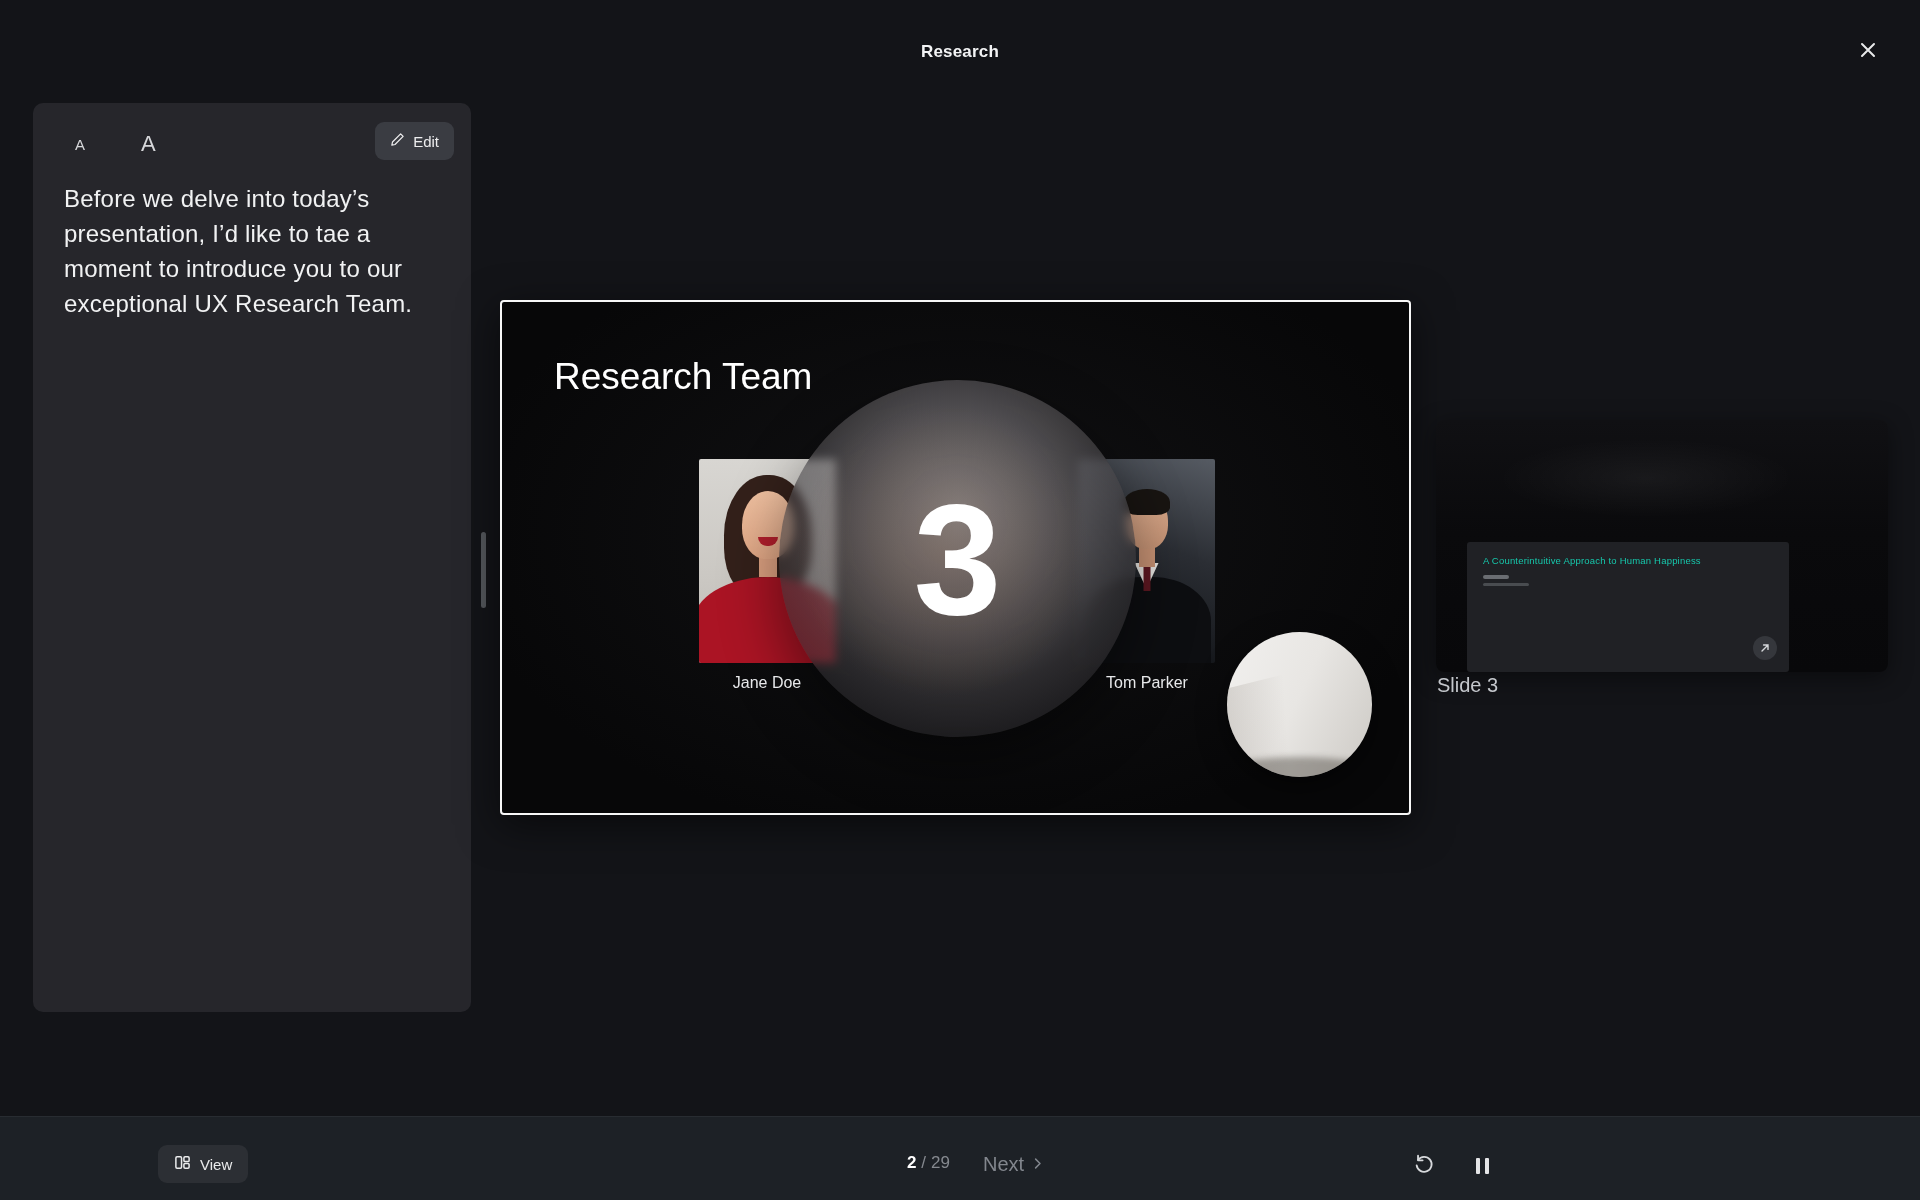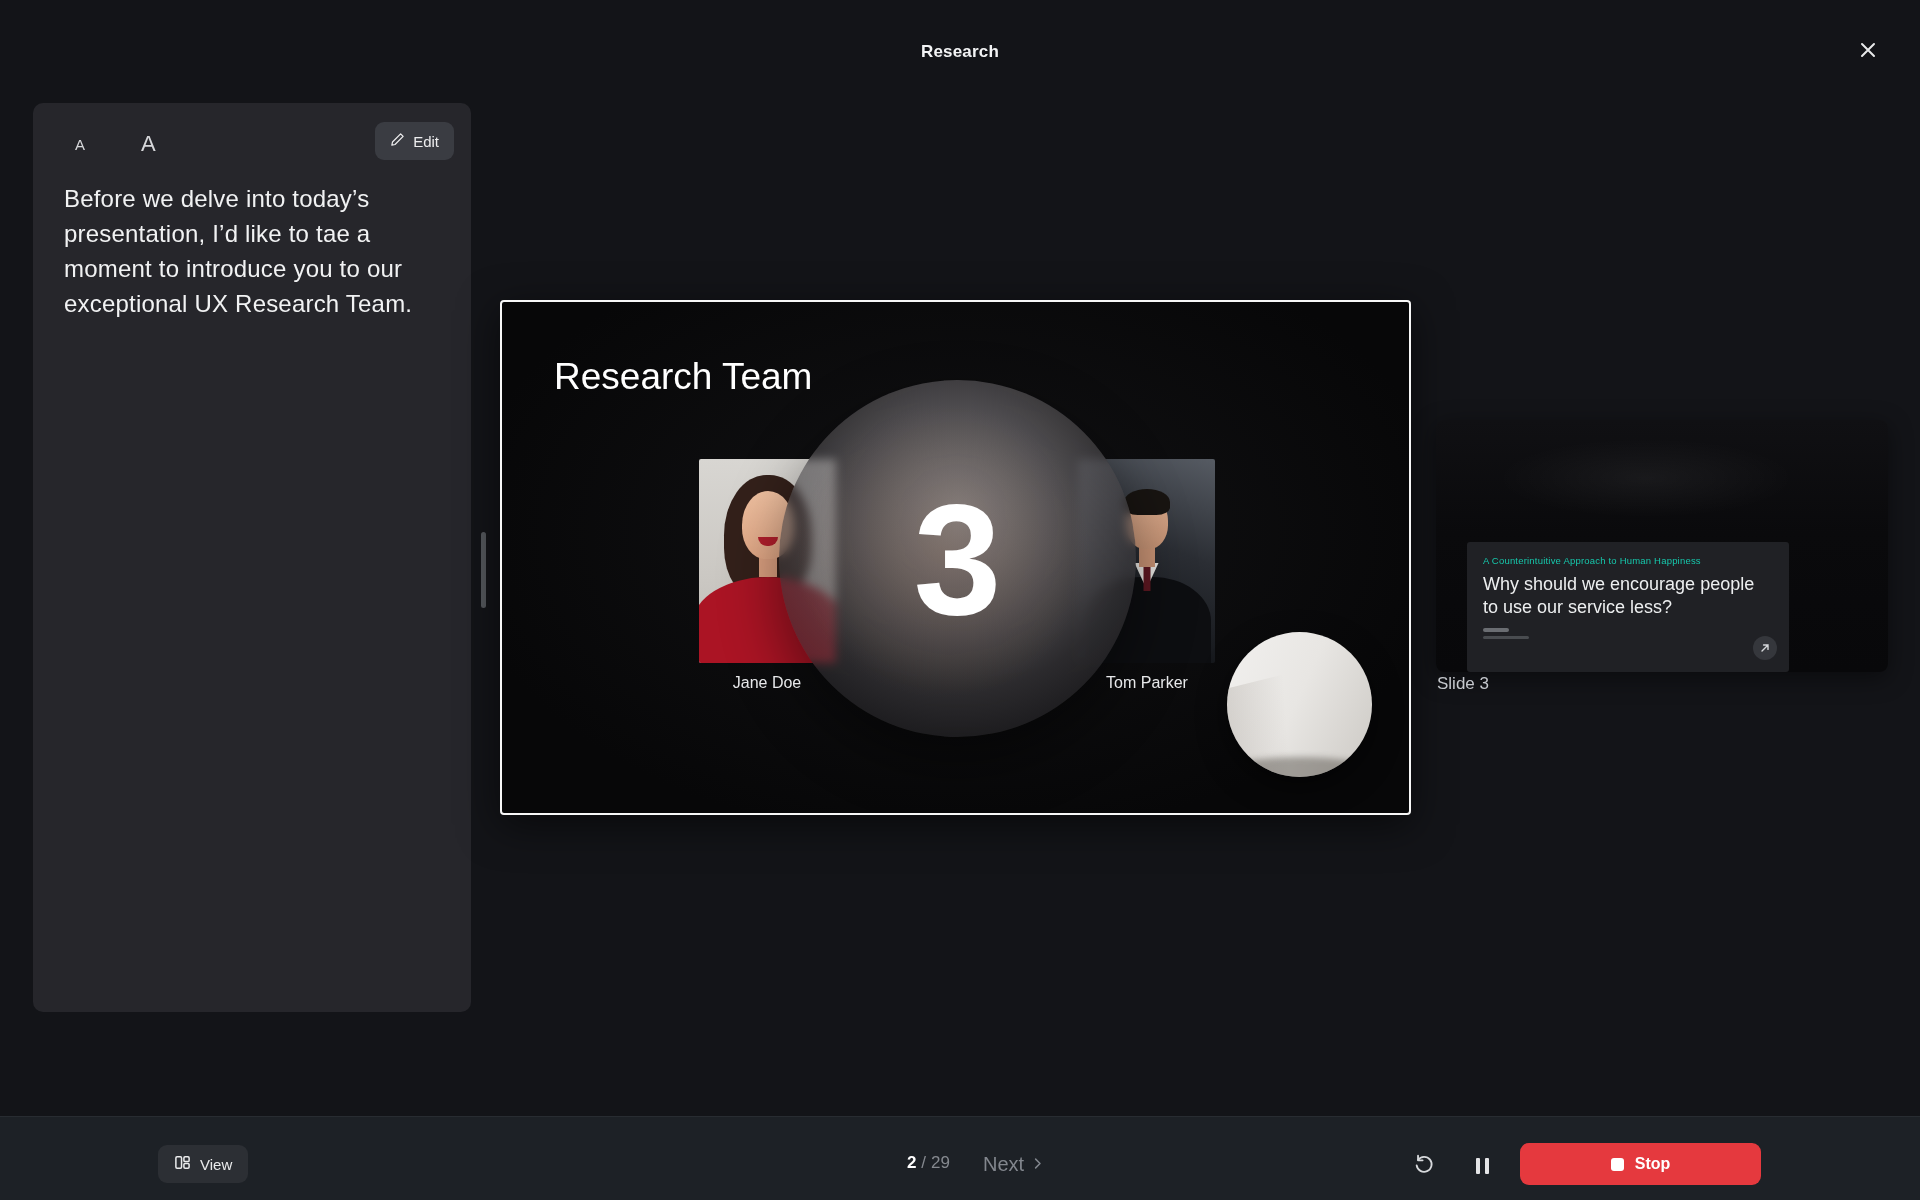--- a/index.html
+++ b/index.html
@@ -77,21 +77,21 @@
   .thumb::before { content:""; position:absolute; left:60px; top:18px; width:300px; height:80px;
     background:radial-gradient(ellipse, rgba(255,255,255,.05), rgba(255,255,255,0) 70%); }
   .thumb-card { position:absolute; left:31px; top:122px; width:322px; height:130px;
     background:#202125; border-radius:3px; padding:13px 16px; }
   .thumb-eyebrow { font-size:9.5px; color:#16c7ab; letter-spacing:.2px; margin-bottom:7px; }
   .thumb-question { font-size:18px; line-height:23px; color:#edeff0; width:272px; font-weight:400; }
   .thumb-meta-1 { width:26px; height:4px; background:#6a6d72; border-radius:2px; margin-top:9px; }
   .thumb-meta-2 { width:46px; height:3px; background:#494c50; border-radius:2px; margin-top:4px; }
   .thumb-share { position:absolute; right:12px; bottom:12px; width:24px; height:24px; border-radius:50%;
     background:#35373c; display:flex; align-items:center; justify-content:center; }
-  .thumb-caption { position:absolute; left:1437px; top:674px; font-size:17px; color:#c4c7cc; }
+  .thumb-caption { position:absolute; left:1437px; top:674px; font-size:20px; color:#c4c7cc; }
 
   
   .footer { position:absolute; left:0; top:1116px; width:1920px; height:84px;
     background:#1d2126; border-top:1px solid rgba(255,255,255,.05); }
   .view-btn { position:absolute; left:158px; top:28px; height:38px; padding:0 16px;
     background:#2c2f34; border-radius:9px; display:flex; align-items:center; gap:9px;
     font-size:15px; color:#eaebec; cursor:pointer; }
   .page-indicator { position:absolute; left:855px; top:36px; width:95px; text-align:right; font-size:17px; }
   .page-current { color:#ffffff; font-weight:700; }
   .page-sep { color:#85898f; margin:0 5px; font-weight:400; }
@@ -166,21 +166,20 @@
 
     <div class="member-name name-jane">Jane Doe</div>
     <div class="member-name name-tom">Tom Parker</div>
 
     <div class="webcam"></div>
   </div>
 
   <div class="thumb">
     <div class="thumb-card">
       <div class="thumb-eyebrow">A Counterintuitive Approach to Human Happiness</div>
-      <div class="thumb-question">Why should we encourage people to use our service less?</div>
       <div class="thumb-meta-1"></div>
       <div class="thumb-meta-2"></div>
       <div class="thumb-share">
         <svg width="10" height="10" viewBox="0 0 10 10">
             <path d="M2 8 L8 2 M3.6 2 H8 V6.4" stroke="#d6d8db" stroke-width="1.4" fill="none" stroke-linecap="round"></path>
           </svg>
       </div>
     </div>
   </div>
   <div class="thumb-caption">Slide 3</div>
@@ -217,19 +216,15 @@
           <polyline points="5.5,3 5.5,8 10.5,8" fill="none" stroke-linejoin="round"></polyline>
         </svg>
       </span>
     </div>
 
     <div class="pause-btn">
       <span class="pause-bar"></span>
       <span class="pause-bar"></span>
     </div>
 
-    <div class="stop-btn">
-      <span class="stop-square"></span>
-      <span>Stop</span>
-    </div>
   </div>
 
 </div>
 
 </body></html>

